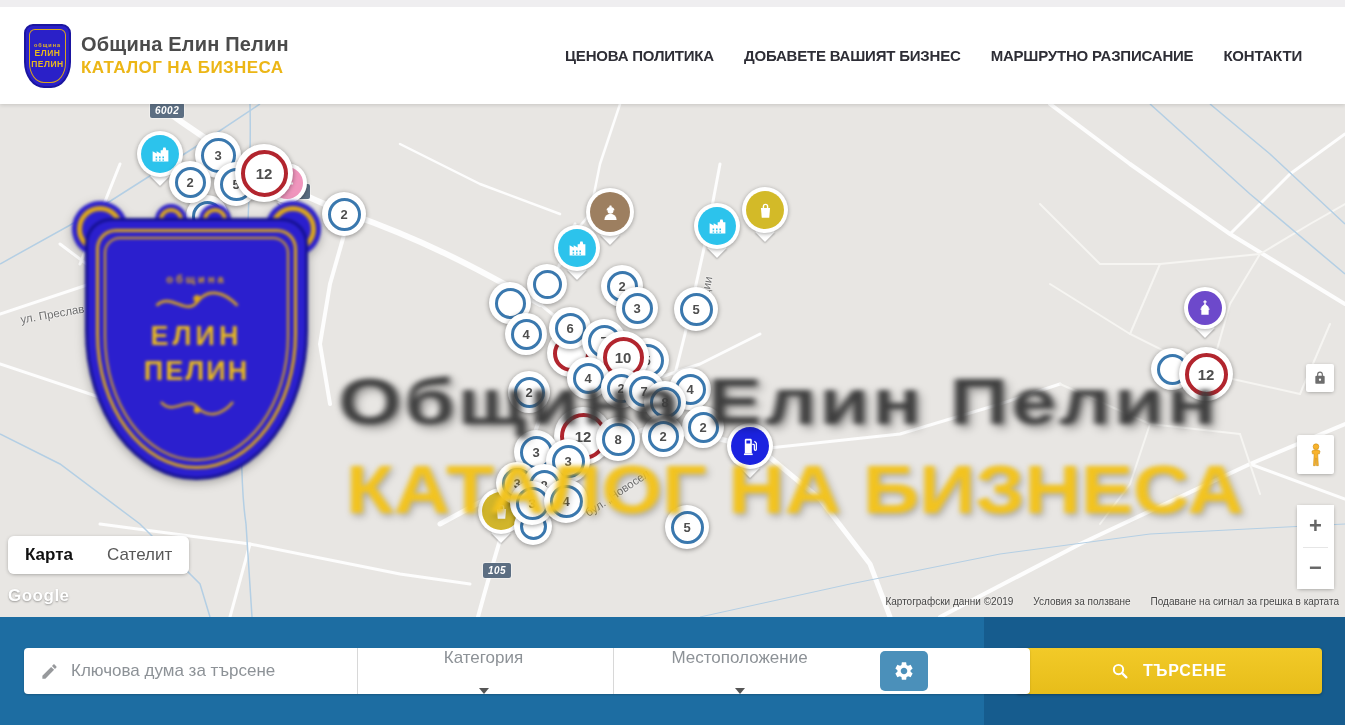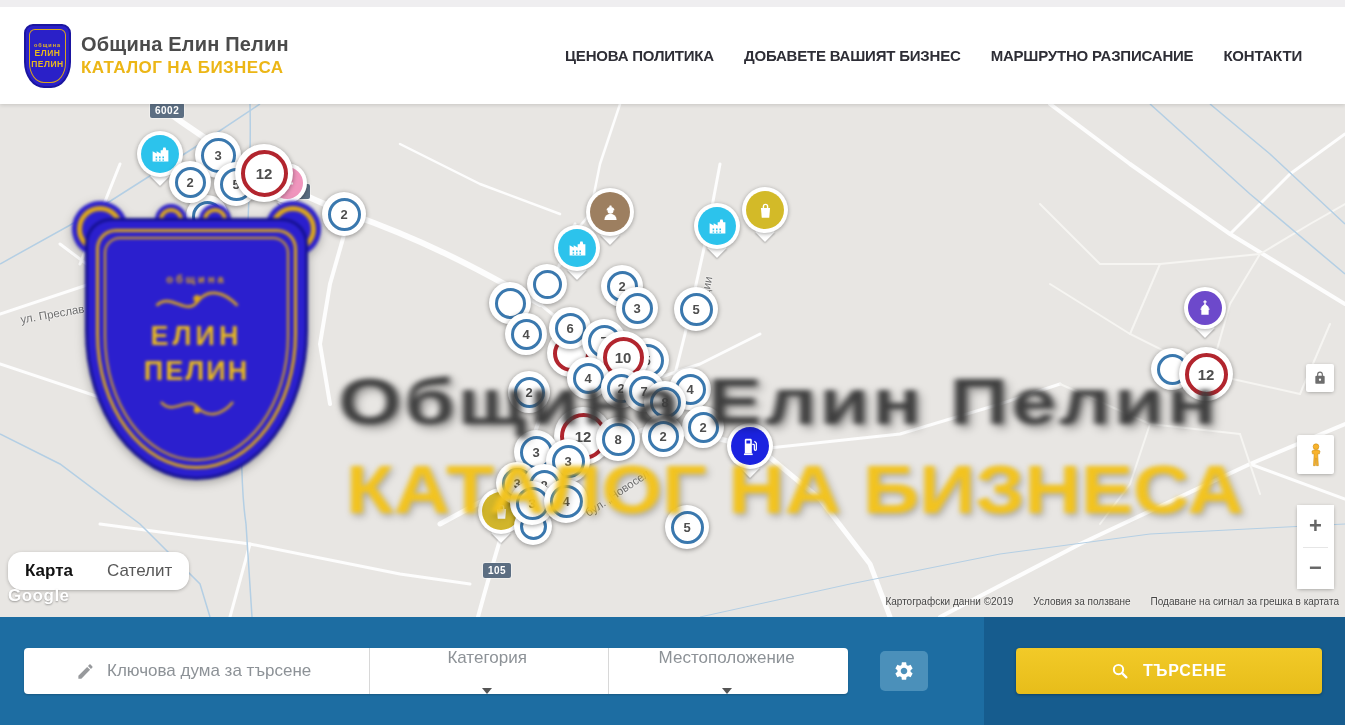--- a/index.html
+++ b/index.html
@@ -23,21 +23,21 @@
   nav a { font-size:15px; font-weight:700; color:#2e2e36; text-decoration:none; letter-spacing:-.2px; cursor:pointer; }
 
   
   .map { position:absolute; top:104px; left:0; width:1345px; height:513px; background:#e8e6e3; overflow:hidden; cursor:grab; }
   .roads { position:absolute; top:0; left:0; z-index:1; }
   .labels { position:absolute; inset:0; z-index:2; pointer-events:none; }
   .markers { position:absolute; inset:0; z-index:3; }
   .watermark { position:absolute; inset:0; z-index:5; pointer-events:none; }
 
   .badge { position:absolute; background:#5c6e82; color:#fff; font-size:10px; font-weight:700;
-           padding:2px 5px; border-radius:2px; letter-spacing:.5px; box-shadow:0 0 0 1px rgba(255,255,255,.35); }
+           padding:2px 5px; border-radius:2px; letter-spacing:.5px; box-shadow:0 0 0 1px rgba(255,255,255,.35);font-style:italic; }
   .slabel { position:absolute; font-size:11.5px; color:#6e6e6e; white-space:nowrap;
             text-shadow:0 0 2px #fff,0 0 2px #fff; }
 
   .cluster { position:absolute; background:#fff; border-radius:50%;
              box-shadow:0 1px 5px rgba(0,0,0,.4); display:flex; align-items:center; justify-content:center; cursor:pointer; }
   .c-ring { width:calc(100% - 11px); height:calc(100% - 11px); border:3px solid #3a78ae; background:#fff;
             border-radius:50%; display:flex; align-items:center; justify-content:center; }
   .cluster.red .c-ring { border-color:#b2252e; border-width:4px; }
   .c-n { font-size:13px; font-weight:700; color:#4e4e4e; line-height:1; }
   .cluster.big .c-n { font-size:15px; }
@@ -68,22 +68,22 @@
              background:#2b1fce; box-shadow:0 0 0 5px #2b1fce; top:-12px; }
   .we-curl-l { left:-8px; } .we-curl-r { right:-8px; }
   .we-curl-s { position:absolute; width:24px; height:24px; border:4px solid #dca81c; border-radius:50%;
                background:#2b1fce; box-shadow:0 0 0 4px #2b1fce; top:-10px; }
   .we-cs-l { left:74px; } .we-cs-r { left:118px; }
   .we-top { font-size:11px; font-weight:700; color:#dca81c; letter-spacing:3px; }
   .we-l1 { font-size:27px; font-weight:700; color:#e8b91f; letter-spacing:4px; }
   .we-l2 { font-size:27px; font-weight:700; color:#e8b91f; letter-spacing:2px; }
 
   
-  .maptype { position:absolute; left:8px; top:448px; z-index:10; display:flex;
-             box-shadow:0 1px 4px -1px rgba(0,0,0,.4); border-radius:14px; overflow:hidden; }
+  .maptype { position:absolute; left:8px; top:432px; z-index:10; display:flex;
+             box-shadow:0 1px 4px -1px rgba(0,0,0,.4); border-radius:6px; overflow:hidden; }
   .mt { height:38px; padding:0 17px; background:#fff; border:none; font-family:"Liberation Sans",sans-serif;
         font-size:17px; color:#585858; cursor:pointer; }
   .mt.active { font-weight:700; color:#111; }
   .glogo { position:absolute; left:8px; top:482px; z-index:10; color:#fff; font-size:17px; font-weight:700;
            letter-spacing:.5px; text-shadow:0 1px 2px rgba(0,0,0,.35); cursor:pointer; }
   .attr { position:absolute; right:6px; top:492px; z-index:10; display:flex; gap:20px; font-size:10px; color:#454545;
           text-shadow:0 0 2px #f5f4f2,0 0 2px #f5f4f2; align-items:center; }
   .attr a { color:#454545; text-decoration:none; cursor:pointer; }
   .ctrl { position:absolute; background:#fff; z-index:10; display:flex; align-items:center; justify-content:center;
           box-shadow:0 1px 4px -1px rgba(0,0,0,.4); cursor:pointer; }
@@ -92,22 +92,22 @@
   .zoomctl { position:absolute; left:1297px; top:401px; width:37px; height:84px; background:#fff; z-index:10;
              border-radius:2px; box-shadow:0 1px 4px -1px rgba(0,0,0,.4); display:flex; flex-direction:column; }
   .zoomctl button { flex:1; border:none; background:#fff; font-size:22px; font-weight:700; color:#666;
                     cursor:pointer; line-height:1; font-family:"Liberation Sans",sans-serif; }
   .zc-div { height:1px; background:#e6e6e6; margin:0 6px; }
 
   
   .searchbar { position:absolute; top:617px; left:0; width:1345px; height:108px; display:flex; z-index:80; }
   .sb-left { flex:1; background:var(--bar-blue,#1d6da2); position:relative; }
   .sb-right { width:361px; background:var(--bar-blue-dark,#165c8e); }
-  .sb-box { position:absolute; left:24px; top:31px; width:824px; height:46px; background:#fff; border-radius:4px;
-            display:flex; align-items:stretch; box-shadow:0 1px 2px rgba(0,0,0,.2);padding-left:36px; }
+  .sb-box { position:absolute; left:24px; top:31px; width:1006px; height:46px; background:#fff; border-radius:4px;
+            display:flex; align-items:stretch; box-shadow:0 1px 2px rgba(0,0,0,.2); }
   .sb-field { display:flex; align-items:center; }
   .sb-keyword { width:333px; padding-left:16px; gap:12px; }
   .sb-keyword input { border:none; outline:none; flex:1; font-size:17px; font-family:"Liberation Sans",sans-serif;
                       color:#333; background:transparent; min-width:0; }
   .sb-keyword input::placeholder { color:#8d9297; }
   .sb-sep { width:1px; background:#d8d8d8; }
   .sb-select { width:255px; justify-content:space-between; padding:0 22px 0 18px; cursor:pointer;
                font-size:17px; color:#8d9297;flex-direction:column; }
   .caret { width:0; height:0; border-left:5px solid transparent; border-right:5px solid transparent;
            border-top:6px solid #555; }

